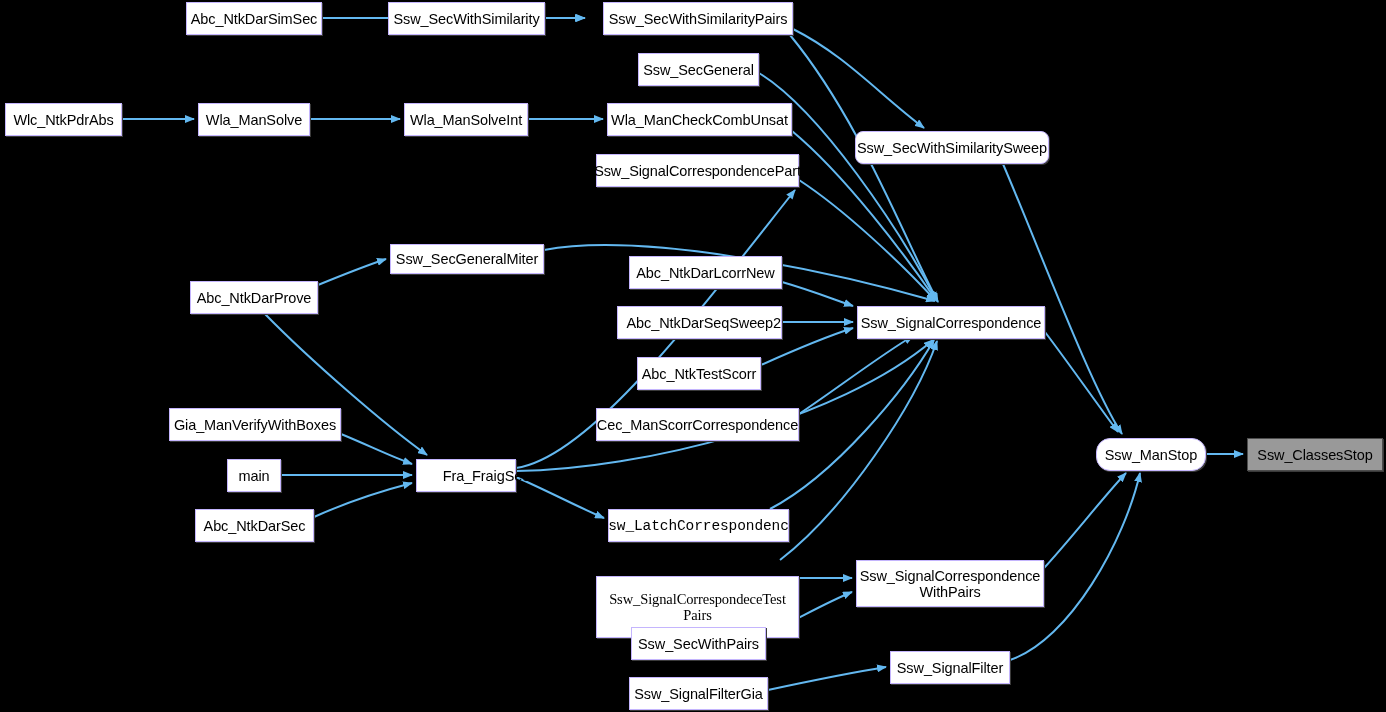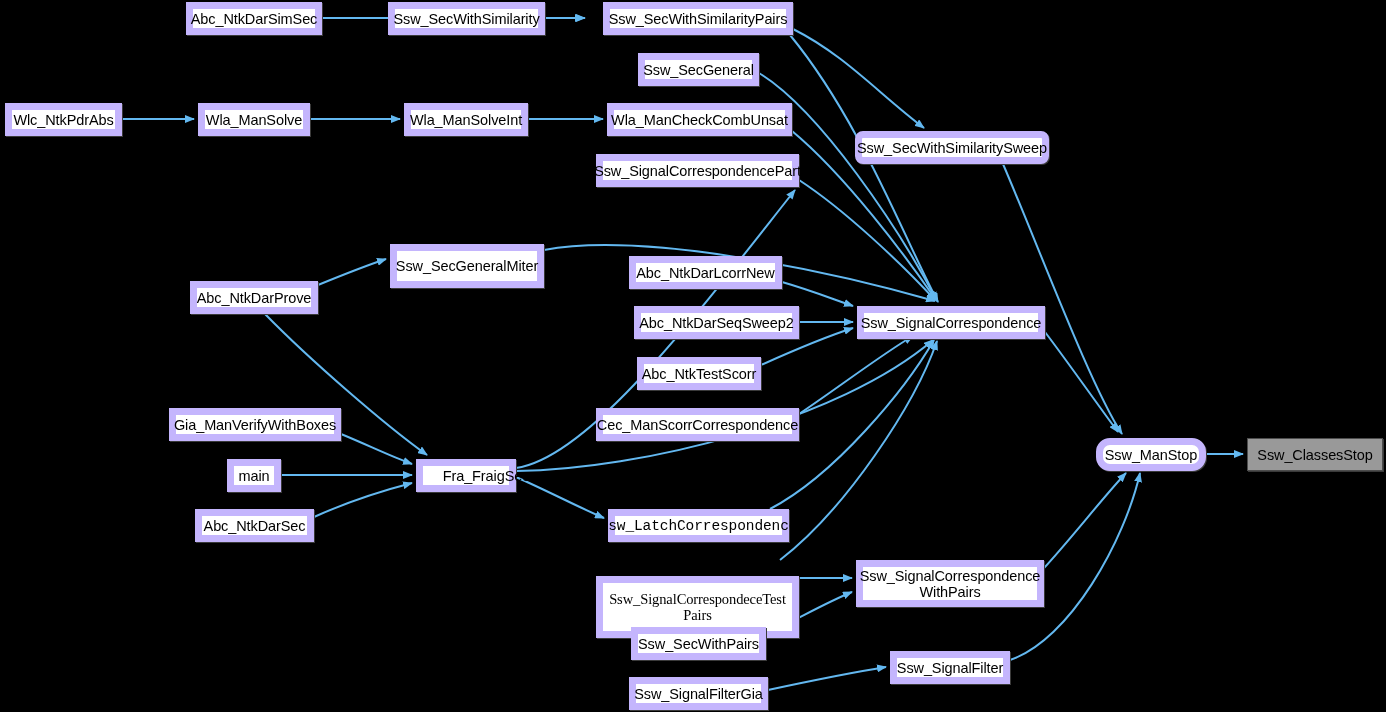--- a/index.html
+++ b/index.html
@@ -1,21 +1,21 @@
 <!DOCTYPE html>
 <html><head>
 <meta charset="utf-8">
 <style>
   html,body{margin:0;padding:0;background:#000;}
   #stage{position:relative;width:1386px;height:712px;background:#000;overflow:hidden;
          font-family:"Liberation Sans","DejaVu Sans",sans-serif;}
   #edges{position:absolute;left:0;top:0;width:1386px;height:712px;}
   .node{position:absolute;box-sizing:border-box;display:flex;align-items:center;
         justify-content:center;text-align:center;background:#ffffff;
-        border:7px solid #c4b5fd;color:#000;font-size:14.5px;line-height:16px;
+        border:1px solid #c4b5fd;color:#000;font-size:14.5px;line-height:16px;
         letter-spacing:-0.1px;box-shadow:1px 1px 0 0 #3a3a3a;white-space:pre-line;}
   .node.hl{background:#999999;border:1px solid #4d4d4d;}
 </style>
 </head>
 <body>
 
 <div id="stage">
   <svg id="edges" viewBox="0 0 1386 712" xmlns="http://www.w3.org/2000/svg">
     <defs>
       <marker id="ah" markerWidth="10" markerHeight="8" refX="9" refY="4" orient="auto" markerUnits="userSpaceOnUse">
@@ -62,24 +62,24 @@
       <div class="node" style="left: 186px; top: 2px; width: 136px; height: 33px;"><span>Abc_NtkDarSimSec</span></div>
       <div class="node" style="left: 388px; top: 2px; width: 157px; height: 33px;"><span>Ssw_SecWithSimilarity</span></div>
       <div class="node" style="left: 603px; top: 2px; width: 190px; height: 33px;"><span>Ssw_SecWithSimilarityPairs</span></div>
       <div class="node" style="left: 638px; top: 53px; width: 121px; height: 33px;"><span>Ssw_SecGeneral</span></div>
       <div class="node" style="left: 5px; top: 103px; width: 117px; height: 33px;"><span>Wlc_NtkPdrAbs</span></div>
       <div class="node" style="left: 198px; top: 103px; width: 112px; height: 33px;"><span>Wla_ManSolve</span></div>
       <div class="node" style="left: 404px; top: 103px; width: 124px; height: 33px;"><span>Wla_ManSolveInt</span></div>
       <div class="node" style="left: 607px; top: 103px; width: 185px; height: 33px;"><span>Wla_ManCheckCombUnsat</span></div>
       <div class="node" style="left: 855px; top: 131px; width: 194px; height: 33px; border-radius: 8px;"><span>Ssw_SecWithSimilaritySweep</span></div>
       <div class="node" style="left: 596px; top: 154px; width: 203px; height: 33px;"><span>Ssw_SignalCorrespondencePart</span></div>
-      <div class="node" style="left: 390px; top: 244px; width: 154px; height: 44px;"><span>Ssw_SecGeneralMiter</span></div>
+      <div class="node" style="left: 390px; top: 244px; width: 154px; height: 30px;"><span>Ssw_SecGeneralMiter</span></div>
       <div class="node" style="left: 629px; top: 256px; width: 153px; height: 33px;"><span>Abc_NtkDarLcorrNew</span></div>
       <div class="node" style="left: 190px; top: 281px; width: 128px; height: 33px;"><span>Abc_NtkDarProve</span></div>
-      <div class="node" style="left: 634px; top: 306px; width: 165px; height: 33px;"><span>Abc_NtkDarSeqSweep2</span></div>
+      <div class="node" style="left: 617px; top: 306px; width: 165px; height: 33px; justify-content: flex-end;"><span>Abc_NtkDarSeqSweep2</span></div>
       <div class="node" style="left: 857px; top: 306px; width: 188px; height: 33px;"><span>Ssw_SignalCorrespondence</span></div>
       <div class="node" style="left: 637px; top: 357px; width: 124px; height: 33px;"><span>Abc_NtkTestScorr</span></div>
       <div class="node" style="left: 169px; top: 408px; width: 172px; height: 33px;"><span>Gia_ManVerifyWithBoxes</span></div>
       <div class="node" style="left: 596px; top: 408px; width: 203px; height: 33px;"><span>Cec_ManScorrCorrespondence</span></div>
       <div class="node" style="left: 1096px; top: 438px; width: 110px; height: 33px; border-radius: 14px;"><span>Ssw_ManStop</span></div>
       <div class="node hl" style="left: 1247px; top: 438px; width: 136px; height: 33px;"><span>Ssw_ClassesStop</span></div>
       <div class="node" style="left: 227px; top: 459px; width: 54px; height: 33px;"><span>main</span></div>
       <div class="node" style="left: 416px; top: 459px; width: 100px; height: 33px; padding-left: 40px;"><span>Fra_FraigSec</span></div>
       <div class="node" style="left: 195px; top: 509px; width: 119px; height: 33px;"><span>Abc_NtkDarSec</span></div>
       <div class="node" style="left: 608px; top: 509px; width: 181px; height: 33px; font-family: Liberation Mono, monospace;"><span>Ssw_LatchCorrespondence</span></div>

